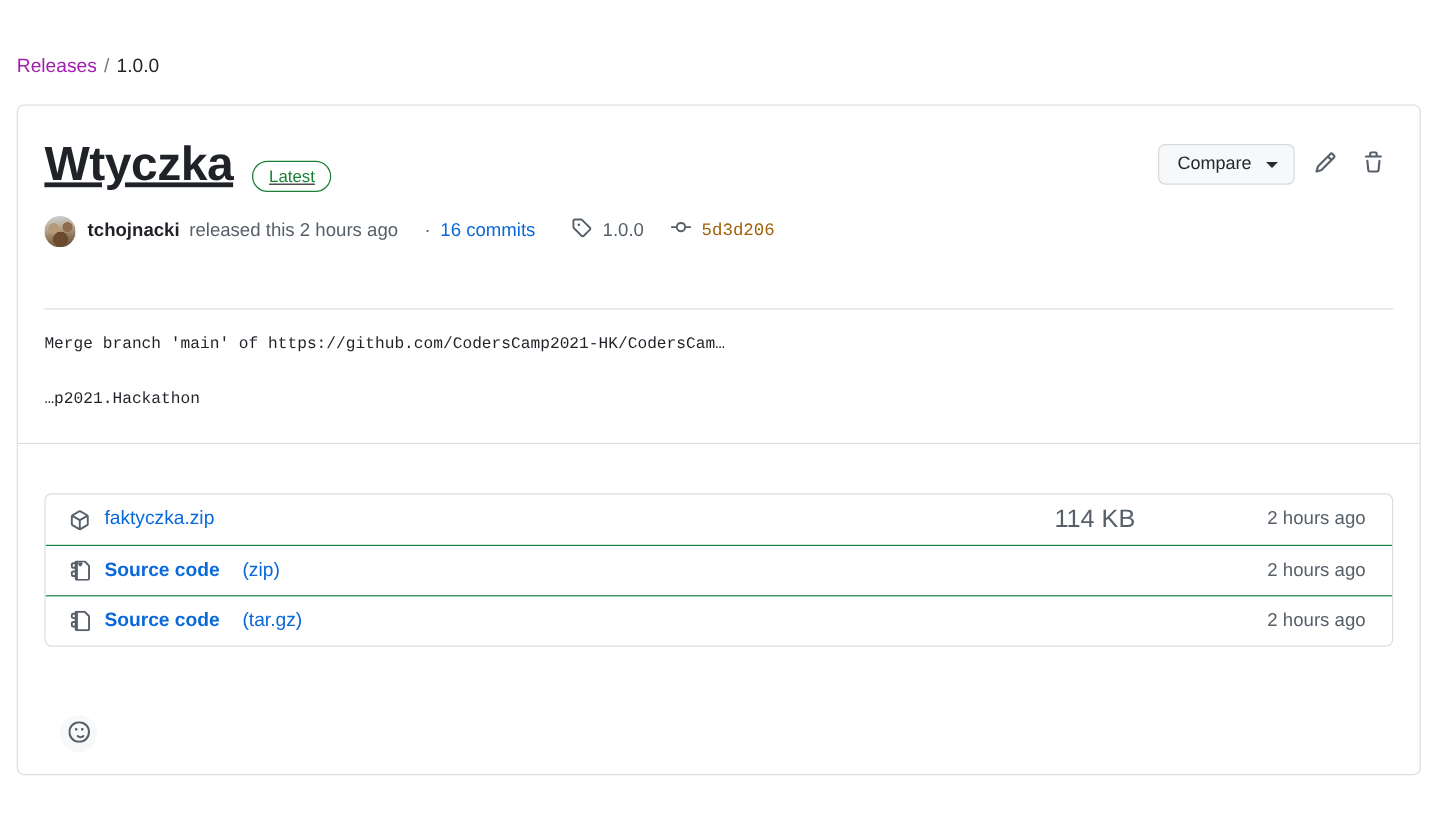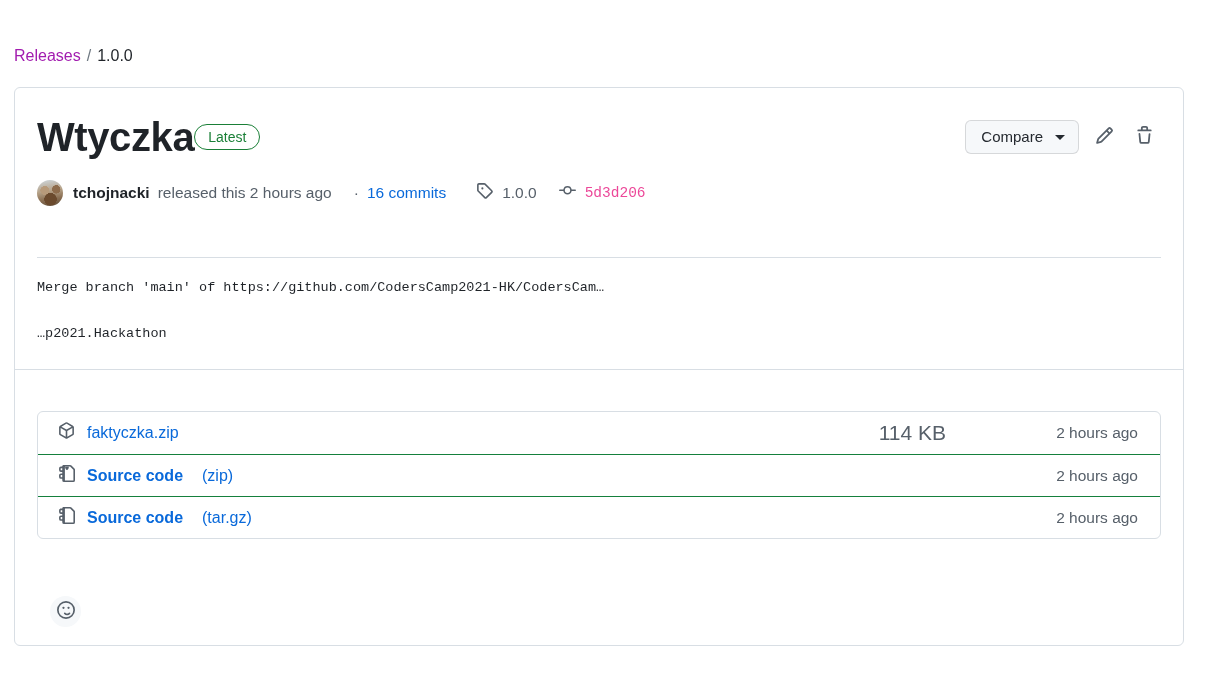--- a/index.html
+++ b/index.html
@@ -55,21 +55,23 @@
     right: 0;
     padding: 26px 24px 0 22px;
   }
   .title-row {
     display: flex;
     align-items: center;
     justify-content: space-between;
   }
   .title-left {
     display: flex;
-    align-items: center;
+    align-items: flex-end;
+    gap: 16px;
+    text-decoration: underline;
   }
   .release-title {
     font-size: 40px;
     line-height: 46px;
     font-weight: 600;
     letter-spacing: -0.4px;
     margin: 0;
     color: #1f2328;
   }
   .latest-badge {
@@ -166,21 +168,21 @@
   }
   .meta-chip {
     display: inline-flex;
     align-items: center;
     gap: 9px;
     color: #57606a;
   }
   .meta-mono {
     font-family: "Liberation Mono", "DejaVu Sans Mono", monospace;
     font-size: 14.5px;
-    color: #ec4899;
+    color: #a16207;
   }
   .meta-plain { font-size: 15.5px; color: #57606a; }
 
   
   .divider-inset {
     position: absolute;
     left: 22px;
     right: 22px;
     top: 169px;
     height: 1px;
@@ -263,21 +265,21 @@
     display: flex;
     align-items: center;
     height: 42px;
     padding: 0 22px 0 20px;
     border-top: 1px solid #15803d;
     cursor: pointer;
   }
   .asset-row:first-child { border-top: none; }
   .asset-name-cell {
     display: flex;
-    align-items: flex-start;
+    align-items: center;
     gap: 12px;
     flex: 1 1 auto;
     min-width: 0;
   }
   .asset-icon {
     color: #57606a;
     display: inline-flex;
     align-items: center;
     flex: none;
   }

